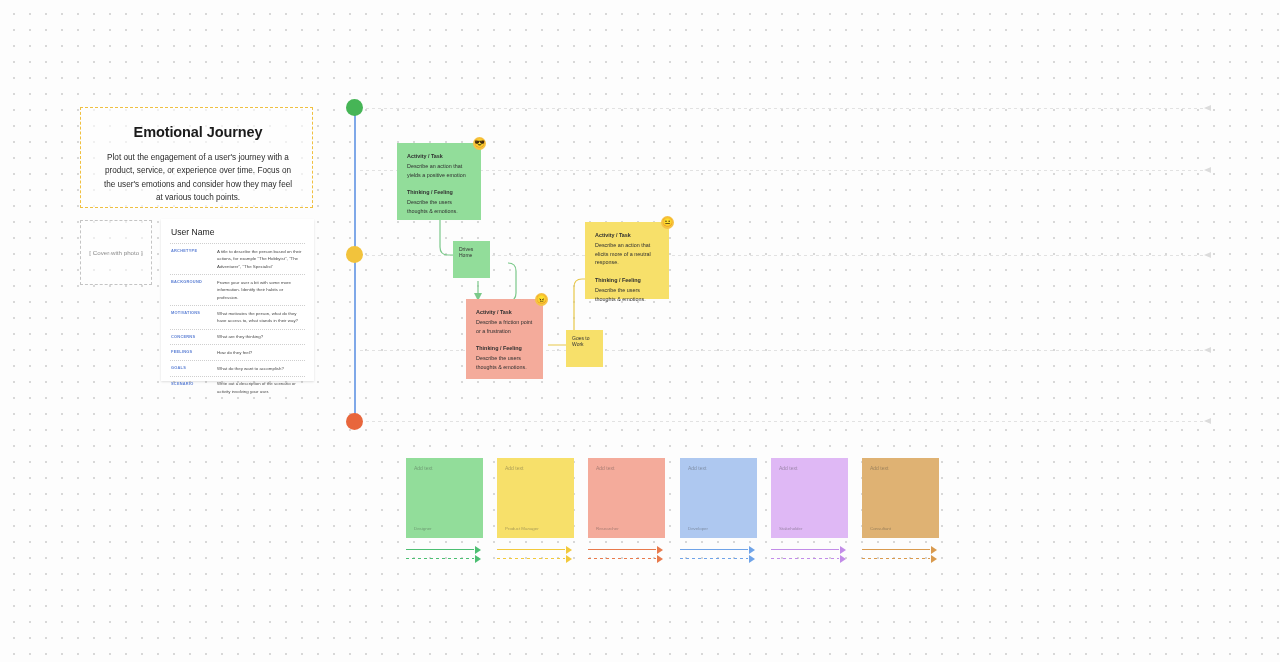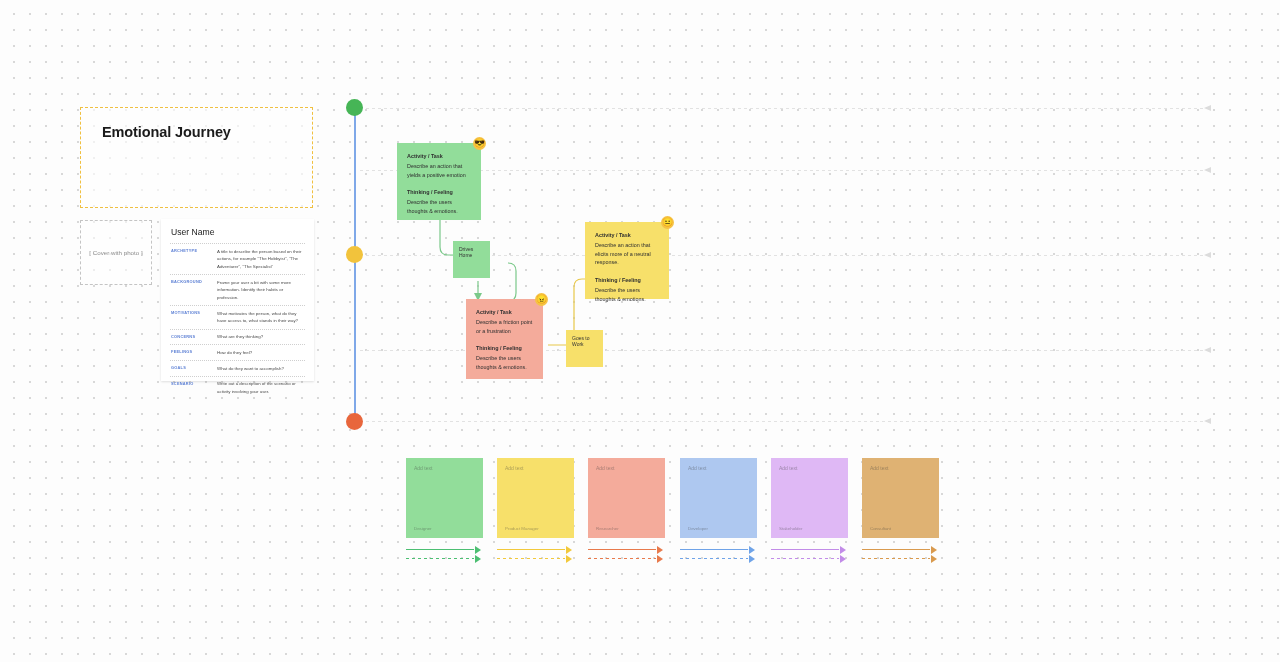--- a/index.html
+++ b/index.html
@@ -18,20 +18,21 @@
     background-position: 6px 6px;
   }
 
   
   #title-card {
     position: absolute; left: 80px; top: 107px;
     width: 233px; height: 101px;
     border: 1.5px dashed #f0c040;
     background: rgba(255,255,255,0.62);
     padding: 16px 18px 10px 21px;
+    text-align: center;
   }
   #title-card h1 {
     font-size: 14.5px; font-weight: bold; color: #1b1b1b;
     letter-spacing: -0.1px; margin-bottom: 11px;
   }
   #title-card p {
     font-size: 8.2px; line-height: 1.62; color: #2b2b2b;
   }
 
   
@@ -143,20 +144,21 @@
     border-left-width: 6px; border-left-style: solid;
   }
 </style>
 </head>
 <body>
 
 <div id="canvas">
 
   <div id="title-card">
     <h1>Emotional Journey</h1>
+    <p>Plot out the engagement of a user's journey with a product, service, or experience over time. Focus on the user's emotions and consider how they may feel at various touch points.</p>
   </div>
 
   <div id="cover-photo">
     <span>[ Cover with photo ]</span>
   </div>
 
   <div id="persona-card">
     <div class="pname">User Name</div>
     <div class="prow">
       <div class="plabel">ARCHETYPE</div>

